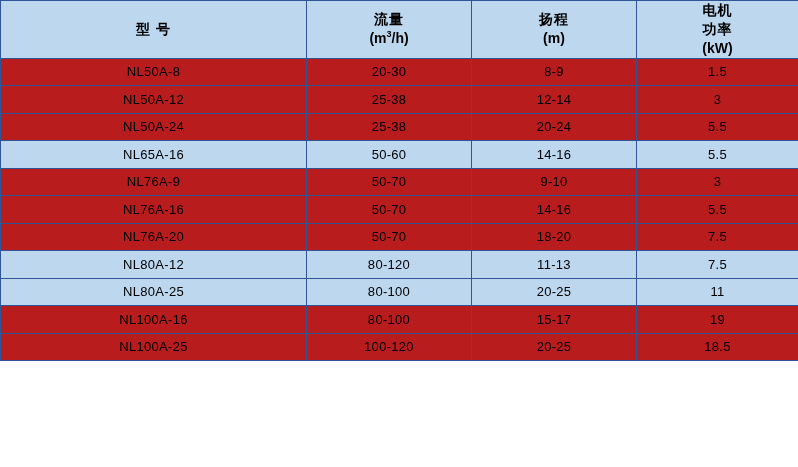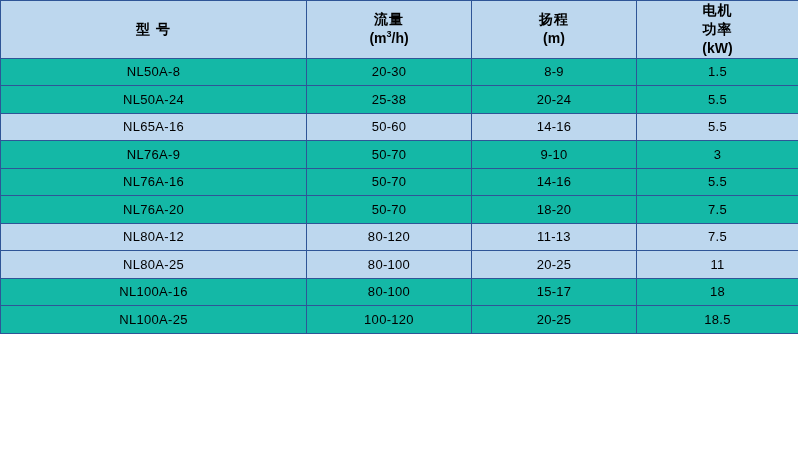--- a/index.html
+++ b/index.html
@@ -39,21 +39,21 @@
     font-size: 14px;
     line-height: 1.35;
     letter-spacing: 1px;
   }
   .spec-table thead th .unit {
     font-weight: bold;
     letter-spacing: 0;
   }
   .spec-table tbody td {
     height: 26.5px;
-    background: #14b8a6;
+    background: #b91c1c;
     font-weight: normal;
     letter-spacing: 0.3px;
   }
   .spec-table tbody tr.shaded td {
     background: #bdd7ee;
     margin-top: 21px;
   }
   sup {
     font-size: 9px;
     vertical-align: super;
@@ -91,20 +91,26 @@
     </tr>
   </thead>
   <tbody id="table-body">
       <tr class="">
         <td>NL50A-8</td>
         <td>20-30</td>
         <td>8-9</td>
         <td>1.5</td>
       </tr>
       <tr class="">
+        <td>NL50A-12</td>
+        <td>25-38</td>
+        <td>12-14</td>
+        <td>3</td>
+      </tr>
+      <tr class="">
         <td>NL50A-24</td>
         <td>25-38</td>
         <td>20-24</td>
         <td>5.5</td>
       </tr>
       <tr class="shaded">
         <td>NL65A-16</td>
         <td>50-60</td>
         <td>14-16</td>
         <td>5.5</td>
@@ -136,21 +142,21 @@
       <tr class="shaded">
         <td>NL80A-25</td>
         <td>80-100</td>
         <td>20-25</td>
         <td>11</td>
       </tr>
       <tr class="">
         <td>NL100A-16</td>
         <td>80-100</td>
         <td>15-17</td>
-        <td>18</td>
+        <td>19</td>
       </tr>
       <tr class="">
         <td>NL100A-25</td>
         <td>100-120</td>
         <td>20-25</td>
         <td>18.5</td>
       </tr>
     </tbody>
 </table>
 

